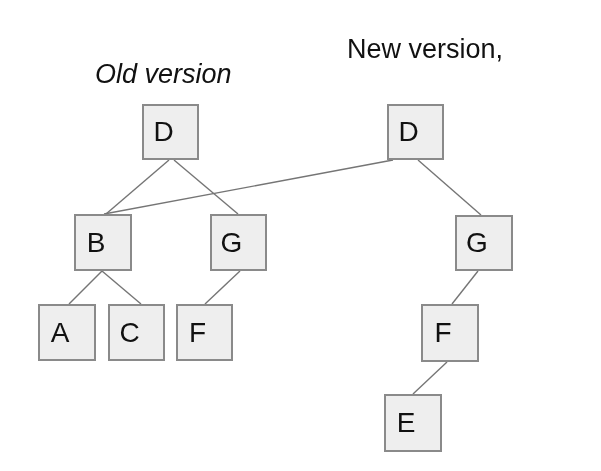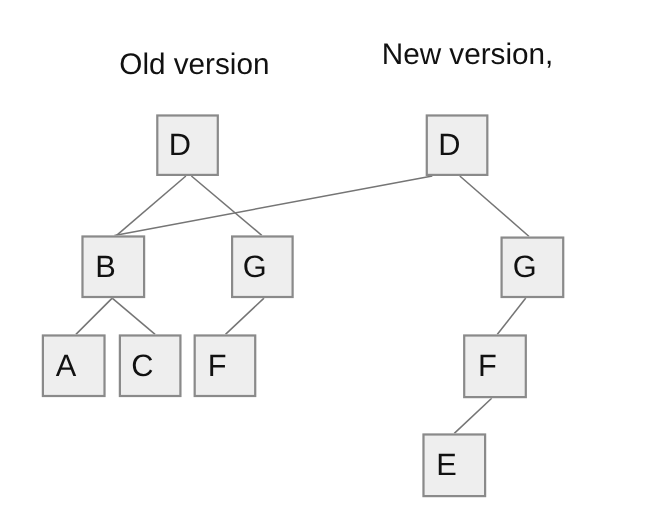--- a/index.html
+++ b/index.html
@@ -23,21 +23,21 @@
   .node{
     position:absolute;
     box-sizing:border-box;
     background:var(--node-fill);
     border:2px solid var(--node-border);
     display:flex;align-items:center;justify-content:center;
     font-size:28px;line-height:1;
   }
   .node .node-label{transform:translateX(-7px);}
   .title{position:absolute;font-size:27px;line-height:30px;color:var(--text);}
-  .title-old{left:95px;top:43px;width:150px;text-align:right;}
+  .title-old{left:95px;top:59px;width:150px;text-align:left;font-style:italic;}
   .title-new{left:347px;top:34px;text-align:left;}
 </style>
 </head>
 <body>
 
 <div class="canvas">
 
   <svg class="edges" viewBox="0 0 601 471" xmlns="http://www.w3.org/2000/svg">
     <line x1="169" y1="160" x2="106" y2="214"></line>
     <line x1="174" y1="160" x2="238" y2="214"></line>

